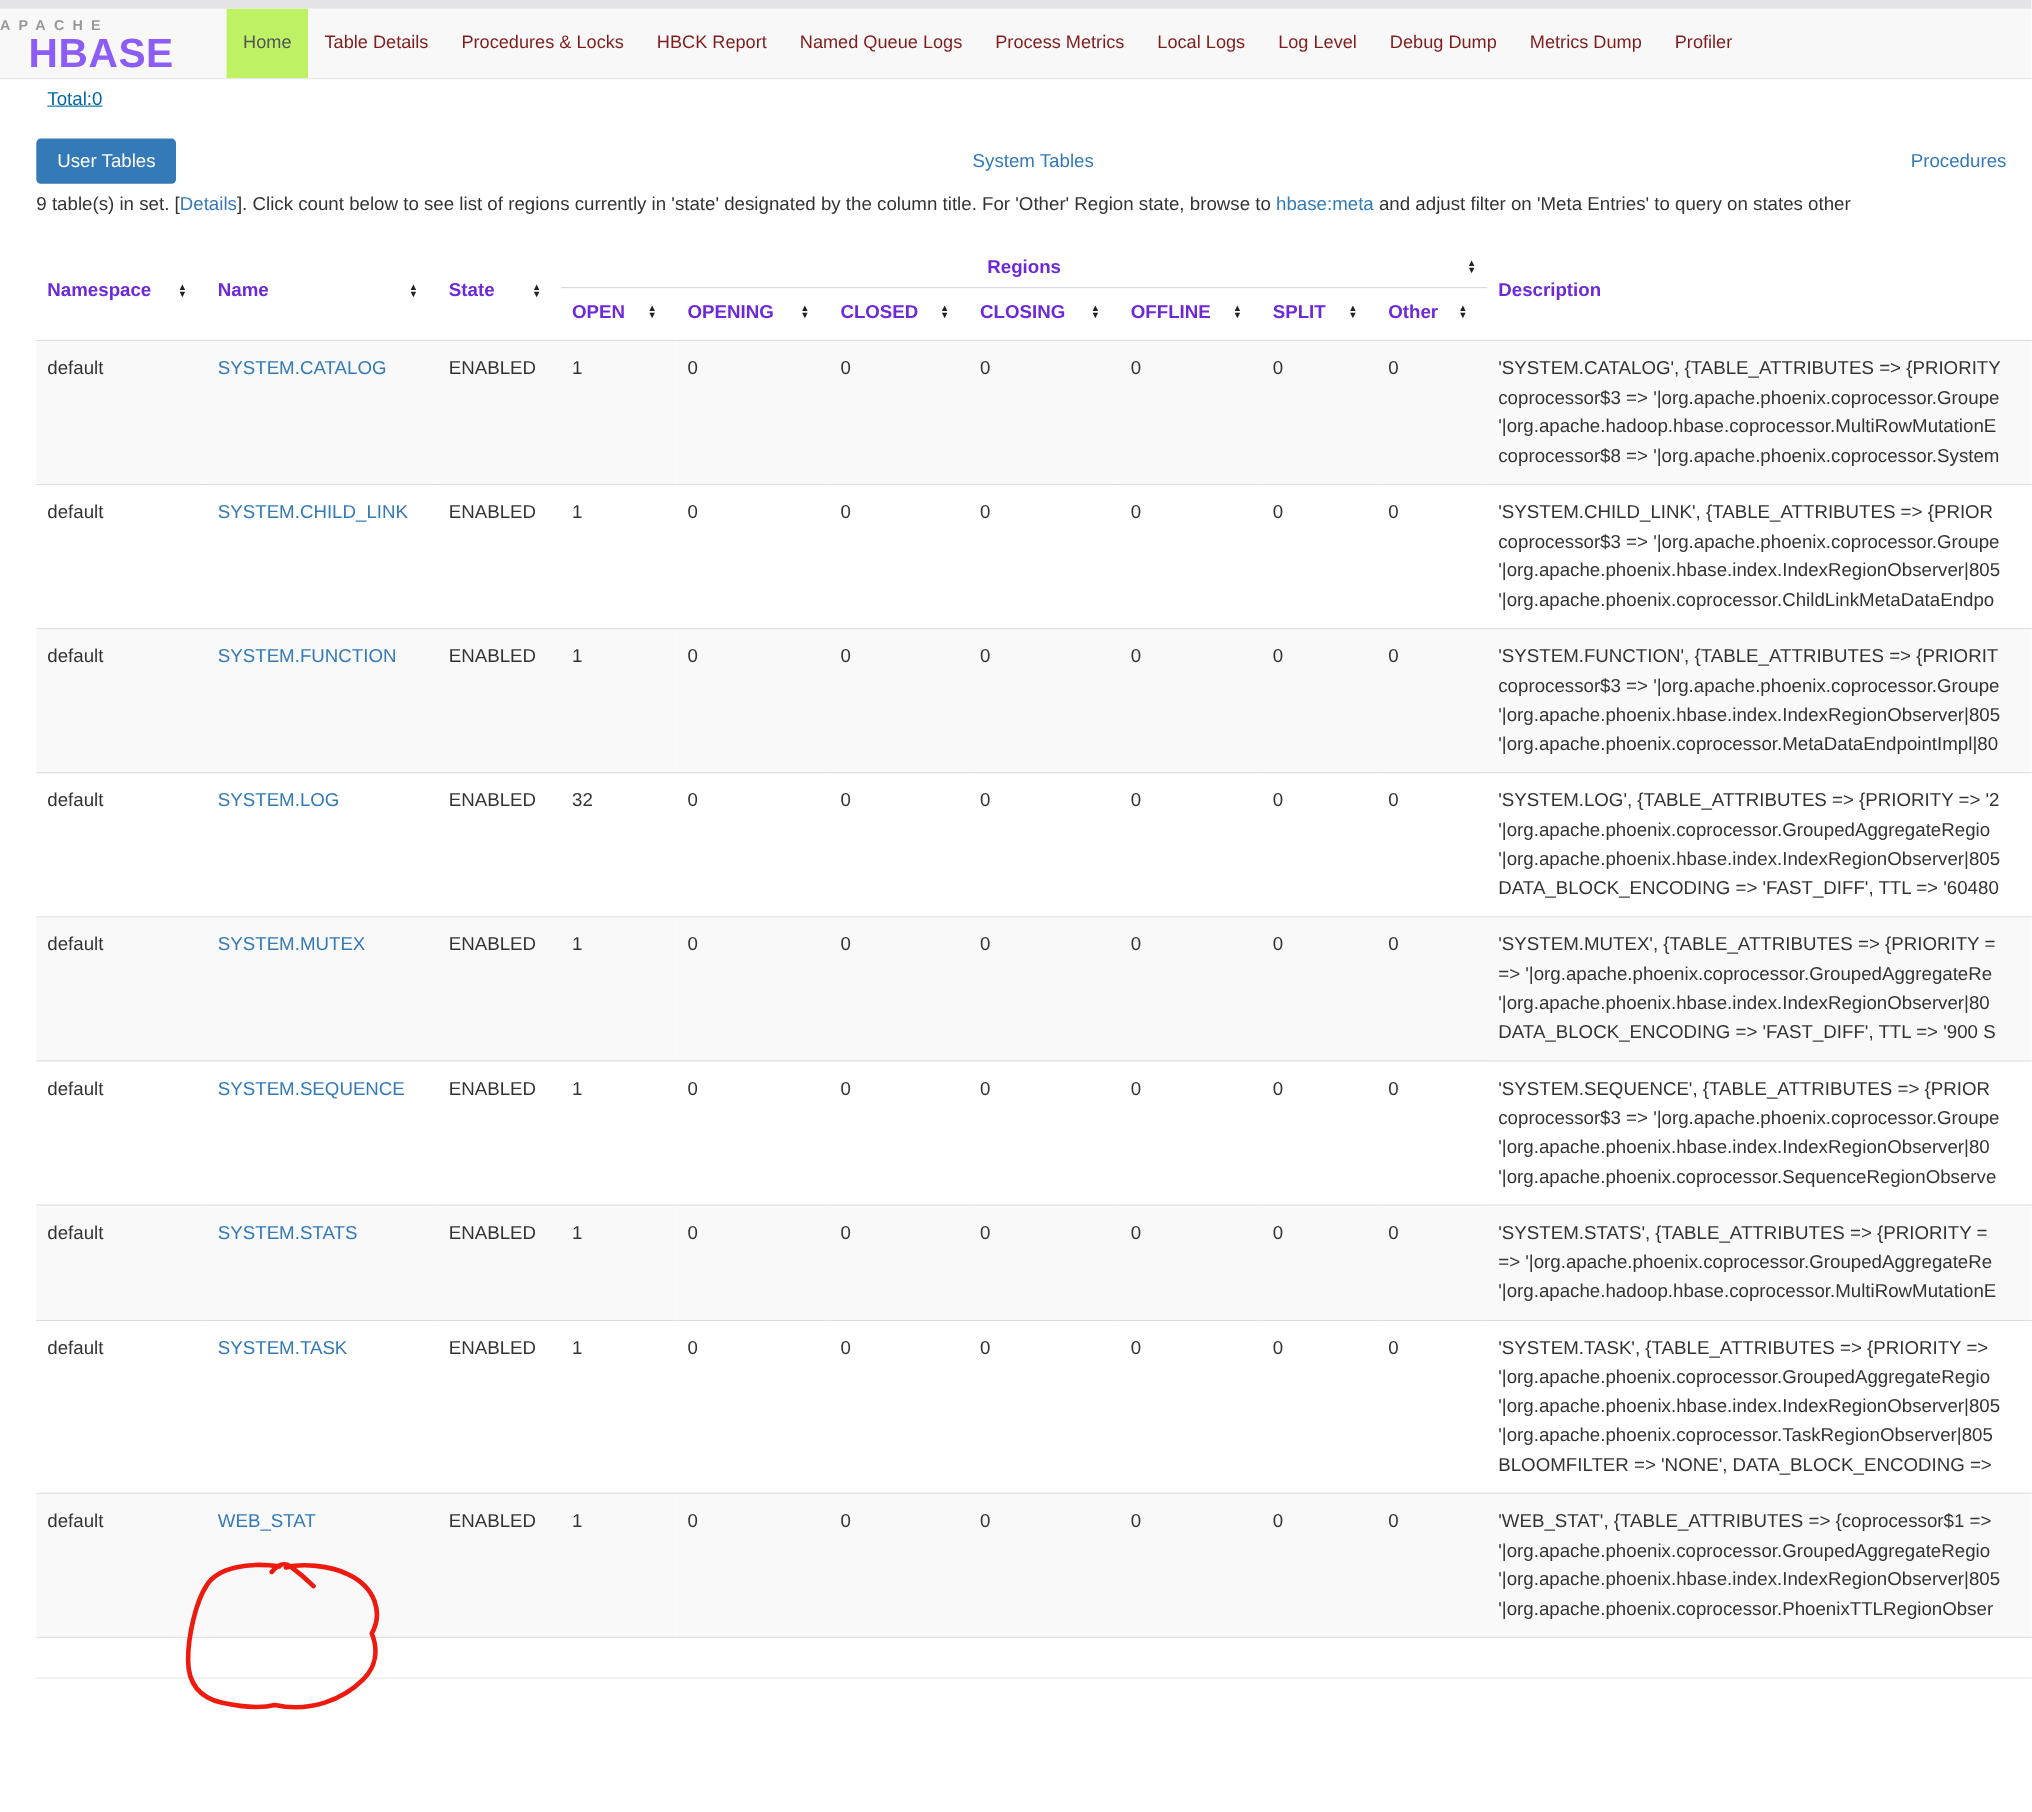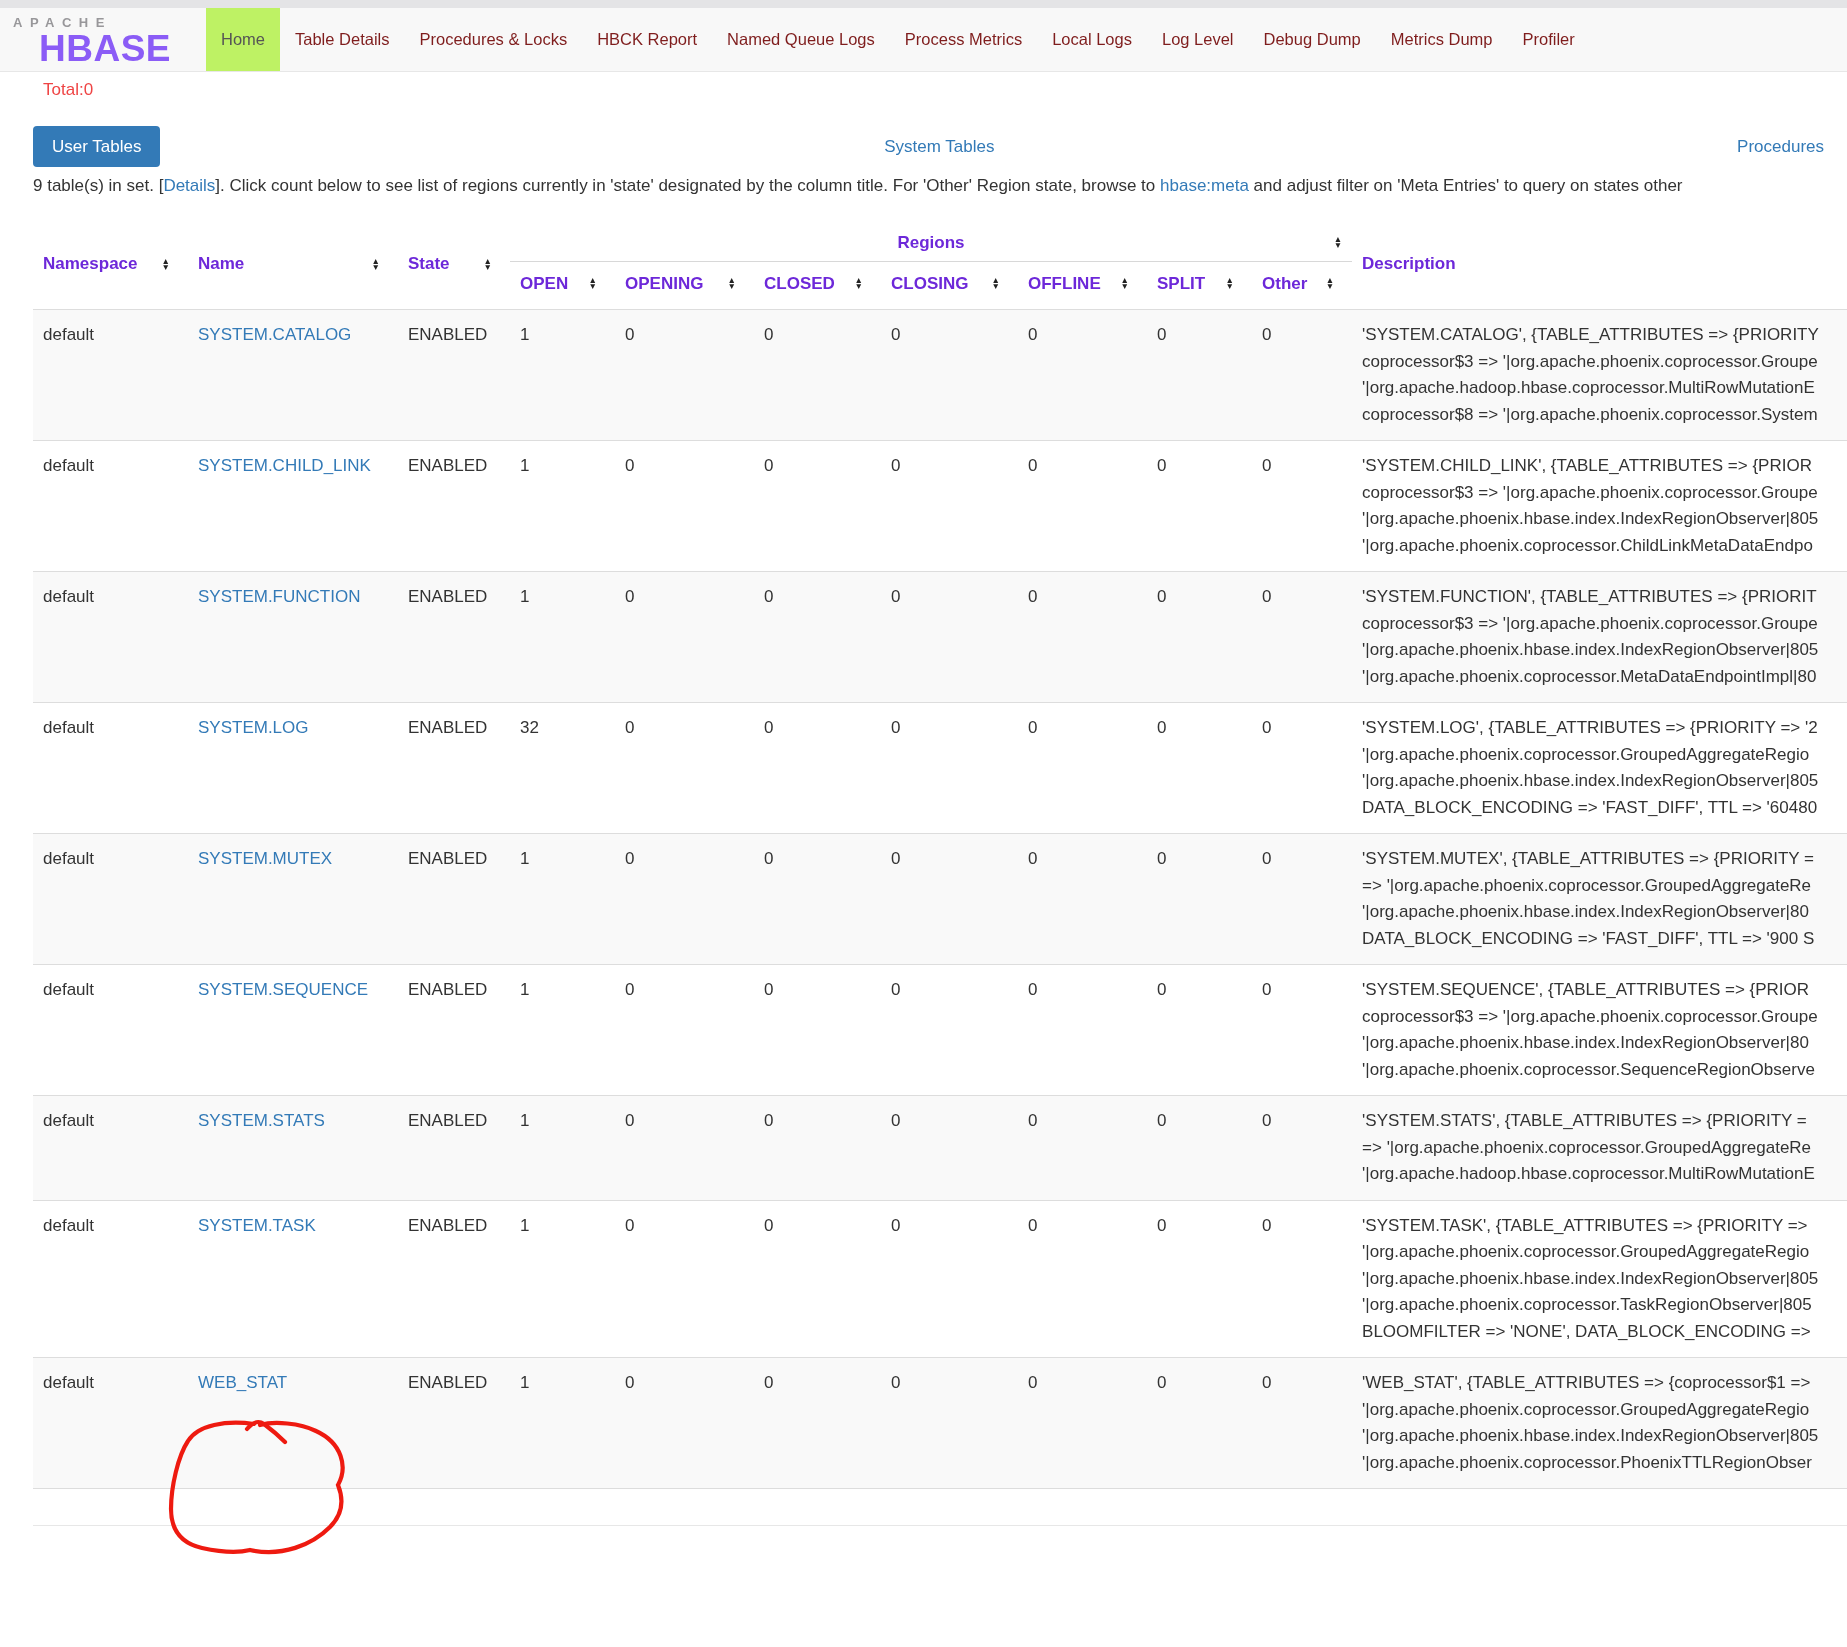--- a/index.html
+++ b/index.html
@@ -9,32 +9,32 @@
     background: #ffffff; color: #333;
     font-family: "Liberation Sans", sans-serif; font-size: 17px; line-height: 1.4;
   }
   .top-strip { height: 8px; background: #e4e4e6; }
   .navbar {
     height: 64px; background: #f8f8f8; border-bottom: 1px solid #e7e7e7;
     display: flex; align-items: stretch;
   }
   .logo {
     width: 206px; display: flex; flex-direction: column; justify-content: center;
-    padding-left: 13px; cursor: pointer;
+    cursor: pointer;
   }
   .logo-top { font-size: 13px; font-weight: bold; letter-spacing: 7.5px; color: #98979a; }
   .logo-bottom { font-size: 37px; font-weight: 800; color: #8b5cf6; line-height: 0.9; letter-spacing: 0.5px; margin-left: 26px; }
   .nav-items { display: flex; flex: 1; }
   .nav-item {
     display: flex; align-items: center; padding: 0 15px; color: #7f1d1d;
     font-size: 16.5px; cursor: pointer; white-space: nowrap;
   }
   .nav-item.active { background: #bef264; color: #555; text-align: right; }
   .content { padding-left: 33px; }
-  .total-count { margin: 6px 0 0 10px; font-size: 17px; color: #ef4444; }
+  .total-count { margin: 6px 0 0 10px; font-size: 17px; color: #0369a1; text-decoration: underline; }
   .page-title { margin-top: 64px; font-size: 38px; font-weight: 400; color: #337ab7; line-height: 42px; }
   .tabs { display: flex; margin-top: 24px; justify-content: space-between; }
   .tab {
     padding: 10px 19px; font-size: 17px; color: #337ab7; border-radius: 4px;
     cursor: pointer; margin-right: 4px; line-height: 21px;
   }
   .tab.active { background: #337ab7; color: #fff; }
   .summary {
     margin-top: 8px; font-size: 17px; white-space: nowrap; overflow: hidden;
     width: 1814px; line-height: 21px;

